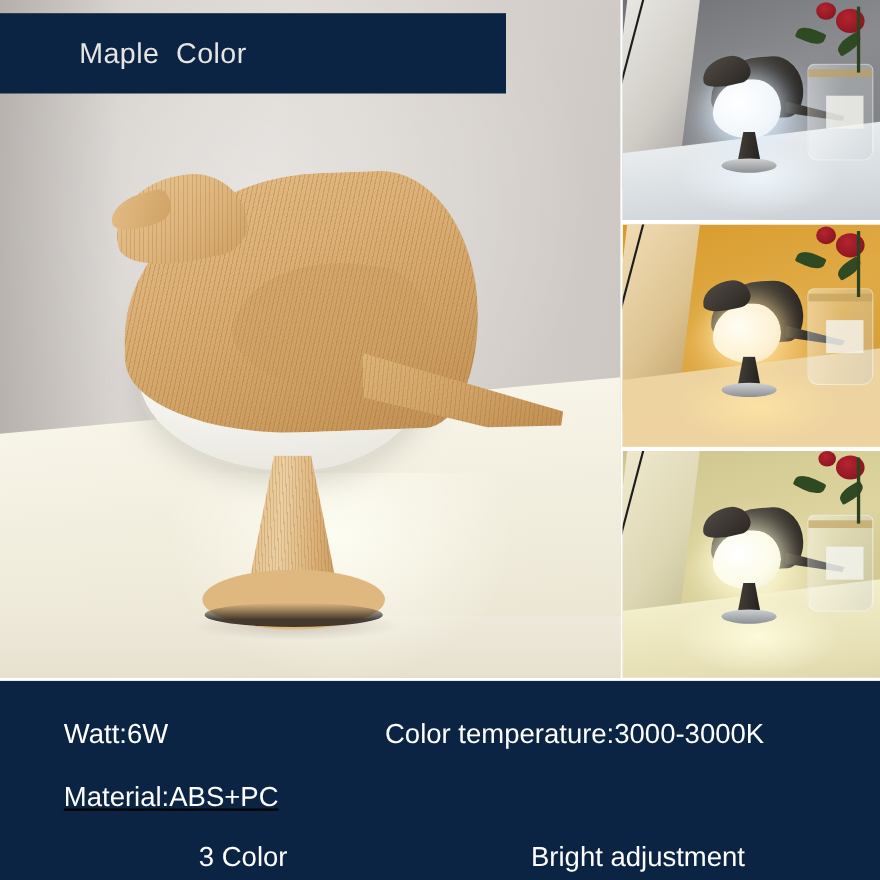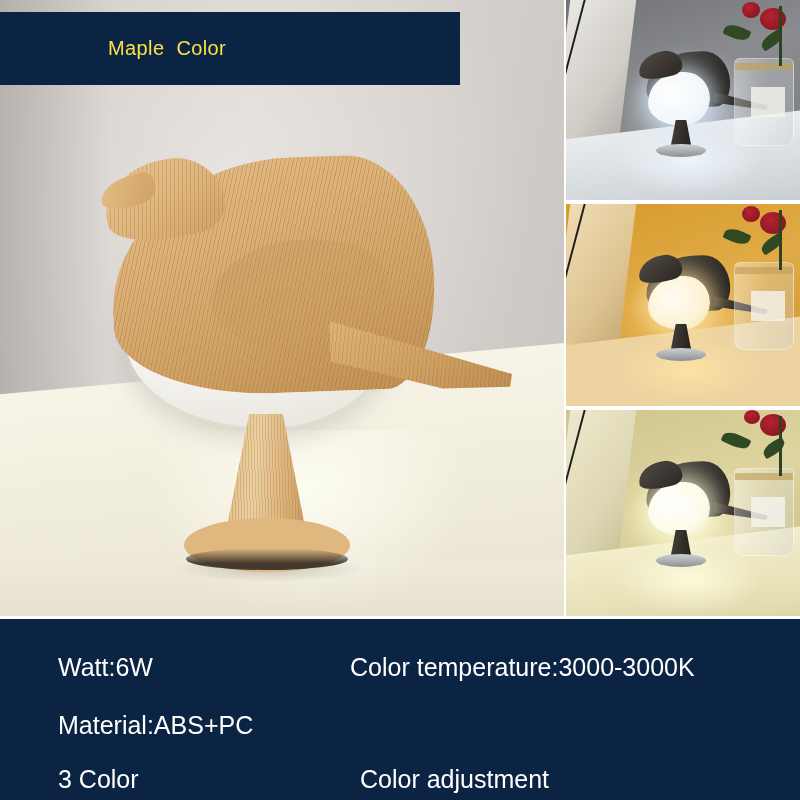--- a/index.html
+++ b/index.html
@@ -187,24 +187,24 @@
   
   .banner {
     position: absolute;
     left: 0; top: 12px;
     width: 460px; height: 73px;
     background: #0c2444;
     display: flex;
     align-items: center;
   }
   .banner-label {
-    color: #fde047;
-    font-size: 20px;
+    color: #e5e5e5;
+    font-size: 26px;
     letter-spacing: 0.4px;
-    padding-left: 108px;
+    padding-left: 72px;
     white-space: pre;
   }
 
   
   .panels {
     position: absolute;
     left: 566px; top: 0;
     width: 234px; height: 616px;
   }
   .panel {
@@ -356,22 +356,22 @@
     background: #0c2444;
   }
   .spec-row {
     position: absolute;
     left: 0; width: 800px;
     height: 44px;
     display: flex;
     align-items: center;
   }
   .spec-row.r1 { top: 26px; }
-  .spec-row.r2 { top: 84px; }
-  .spec-row.r3 { top: 138px; }
+  .spec-row.r2 { top: 84px; text-decoration: underline; }
+  .spec-row.r3 { top: 138px; justify-content: center; }
   .spec-left {
     width: 350px;
     padding-left: 58px;
     box-sizing: border-box;
     color: #ffffff;
     font-size: 25px;
     white-space: nowrap;
   }
   .spec-right {
     color: #ffffff;
@@ -507,18 +507,18 @@
       <div class="spec-left">Watt:6W</div>
       <div class="spec-right">Color temperature:3000-3000K</div>
     </div>
 
     <div class="spec-row r2">
       <div class="spec-left">Material:ABS+PC</div>
     </div>
 
     <div class="spec-row r3">
       <div class="spec-left">3 Color</div>
-      <div class="spec-right indent">Color adjustment</div>
+      <div class="spec-right indent">Bright adjustment</div>
     </div>
 
   </div>
 
 </div>
 
 </body></html>

